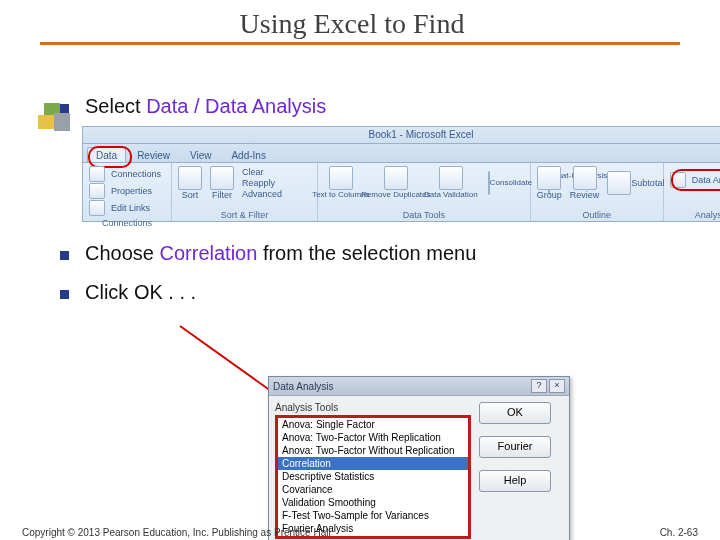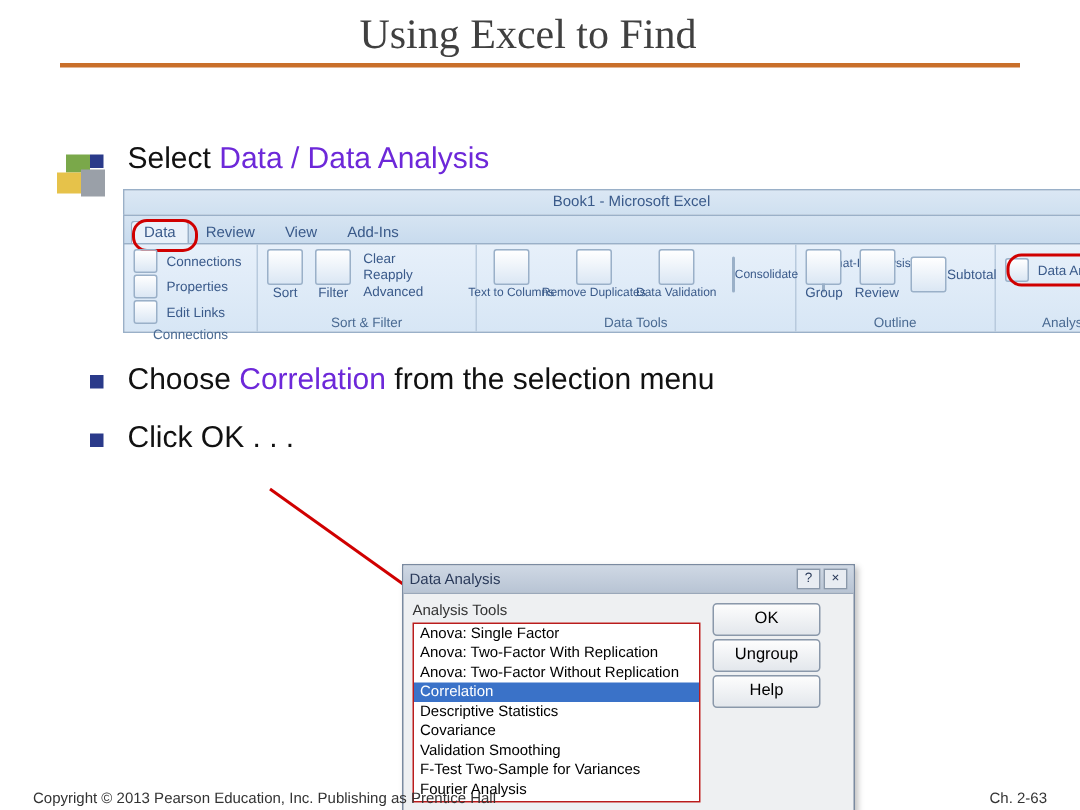--- a/index.html
+++ b/index.html
@@ -172,27 +172,27 @@
     border-bottom: 1px solid #9aa8ba;
   }
   .dlg-titlebar .winbtns { display:flex; gap:2px; }
   .winbtn { width:14px; height:12px; background:#e8ecf2; border:1px solid #8a98aa; font-size:9px; line-height:10px; text-align:center; }
   .dlg-body { display:flex; padding: 6px; gap: 8px; }
   .dlg-label { font-size: 10px; color:#333; margin-bottom:2px; }
   .dlg-list {
     width: 190px;
     height: 118px;
     background: #fff;
-    border: 1px solid #b91c1c;
+    border: 3px solid #b91c1c;
     overflow: hidden;
     font-size: 10px;
   }
   .dlg-list .item { padding: 1px 4px; white-space: nowrap; }
   .dlg-list .item.sel { background: #3a72c8; color: #fff; }
-  .dlg-btns { display:flex; flex-direction:column; gap:2px; }
+  .dlg-btns { display:flex; flex-direction:column; gap:12px; }
   .dlg-btn {
     width: 70px; height: 20px;
     background: linear-gradient(#fdfdfd,#e3e7ec);
     border: 1px solid #8a98aa;
     border-radius: 3px;
     text-align:center;
     line-height: 18px;
     font-size: 11px;
   }
 
@@ -386,21 +386,21 @@
             <div class="item">Descriptive Statistics</div>
             <div class="item">Covariance</div>
             <div class="item">Validation Smoothing</div>
             <div class="item">F-Test Two-Sample for Variances</div>
             <div class="item">Fourier Analysis</div>
             <div class="item">Histogram</div>
           </div>
       </div>
       <div class="dlg-btns">
         <div class="dlg-btn">OK</div>
-        <div class="dlg-btn">Ungroup</div>
+        <div class="dlg-btn">Fourier</div>
         <div class="dlg-btn">Help</div>
       </div>
     </div>
   </div>
 
   <div class="footer">
     <span>Copyright © 2013 Pearson Education, Inc. Publishing as Prentice Hall</span>
     <span>Ch. 2-63</span>
   </div>
 

